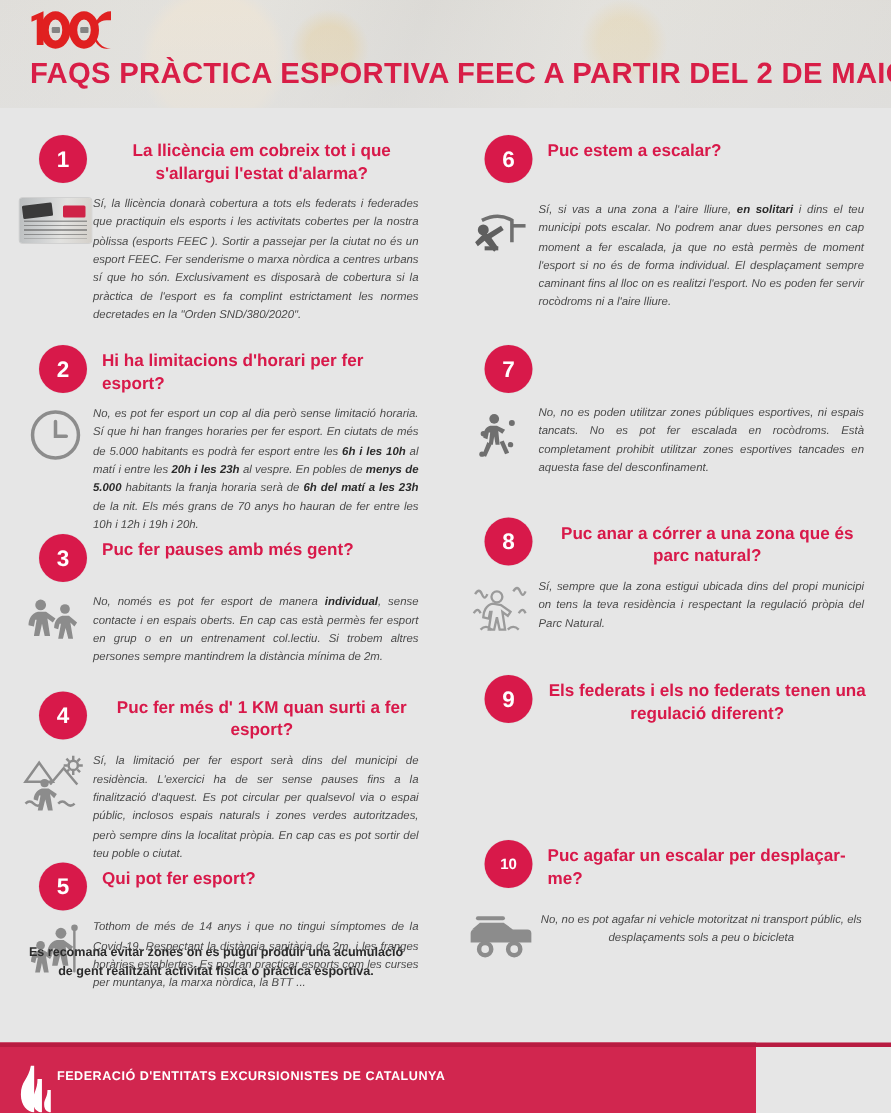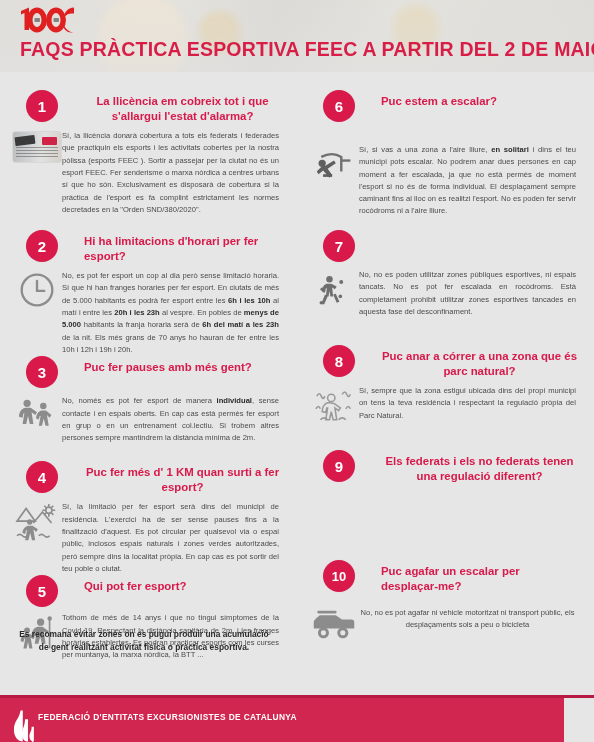--- a/index.html
+++ b/index.html
@@ -56,65 +56,66 @@
     width: 32px; height: 32px;
     border-radius: 50%;
     background: #d8194a;
     color: #ffffff;
     font-size: 15px;
     font-weight: bold;
     display: flex; align-items: center; justify-content: center;
     margin-left: 14px;
     box-shadow: 0 0 0 0.5px rgba(0,0,0,0.03);
   }
-  .badge.wide { font-size: 13px; }
+  .badge.wide { font-size: 10px; }
   .question {
     color: #d8194a;
     font-size: 11.4px;
     font-weight: bold;
     line-height: 1.28;
-    padding-left: 26px;
+    padding-left: 10px;
     padding-top: 4px;
     padding-right: 4px;
   }
   .question.center { text-align: center; }
   .faq-body { display: flex; align-items: flex-start; margin-top: 7px; }
   .icon-box {
     flex: 0 0 auto;
     width: 50px;
     display: flex; align-items: flex-start; justify-content: center;
     padding-top: 2px;
   }
   .answer {
     font-size: 7.6px;
     line-height: 1.62;
     color: #4b4b4b;
     text-align: justify;
     padding-right: 6px;
+    font-style: italic;
   }
   .answer b { color: #2b2b2b; }
   .answer.tight { text-align: center; }
 
   
   .recommend {
     position: absolute;
     left: 18px; top: 628px;
     width: 252px;
     text-align: center;
     font-size: 8.4px;
     font-weight: bold;
     line-height: 1.6;
     color: #2b2b2b;
   }
 
   
   .footer {
     position: absolute;
     left: 0; bottom: 0;
-    width: 564px; height: 47px;
+    width: 504px; height: 47px;
     background: #d1264f;
   }
   .footer-strip {
     position: absolute; left: 0; top: 0;
     width: 594px; height: 3px;
     background: #b81b41;
   }
   .footer-logo {
     position: absolute; left: 10px; top: 14px;
     width: 30px; height: 34px;
@@ -278,21 +279,21 @@
 
     </div>
 
     <div class="col">
 
       <div class="faq" style="min-height:140px">
         <div class="faq-head">
           <div class="badge">6</div>
           <div class="question">Puc estem a escalar?</div>
         </div>
-        <div class="faq-body" style="margin-top:22px">
+        <div class="faq-body" style="margin-top:12px">
           <div class="icon-box">
             <svg width="40" height="40" viewBox="0 0 44 44">
               <g fill="none" stroke="#6f6f6f" stroke-width="2.6">
                 <path d="M8 12 q12 -6 22 0 l0 16"></path>
                 <path d="M30 16 h10"></path>
               </g>
               <g fill="#5f5f5f">
                 <circle cx="9" cy="19" r="4"></circle>
                 <path d="M12 22 l10 -6 2 3 -9 6 5 7 -3 3 -7 -8 -5 4 -2 -3 6 -6z"></path>
                 <path d="M10 31 h10 v3 h-10z"></path>

